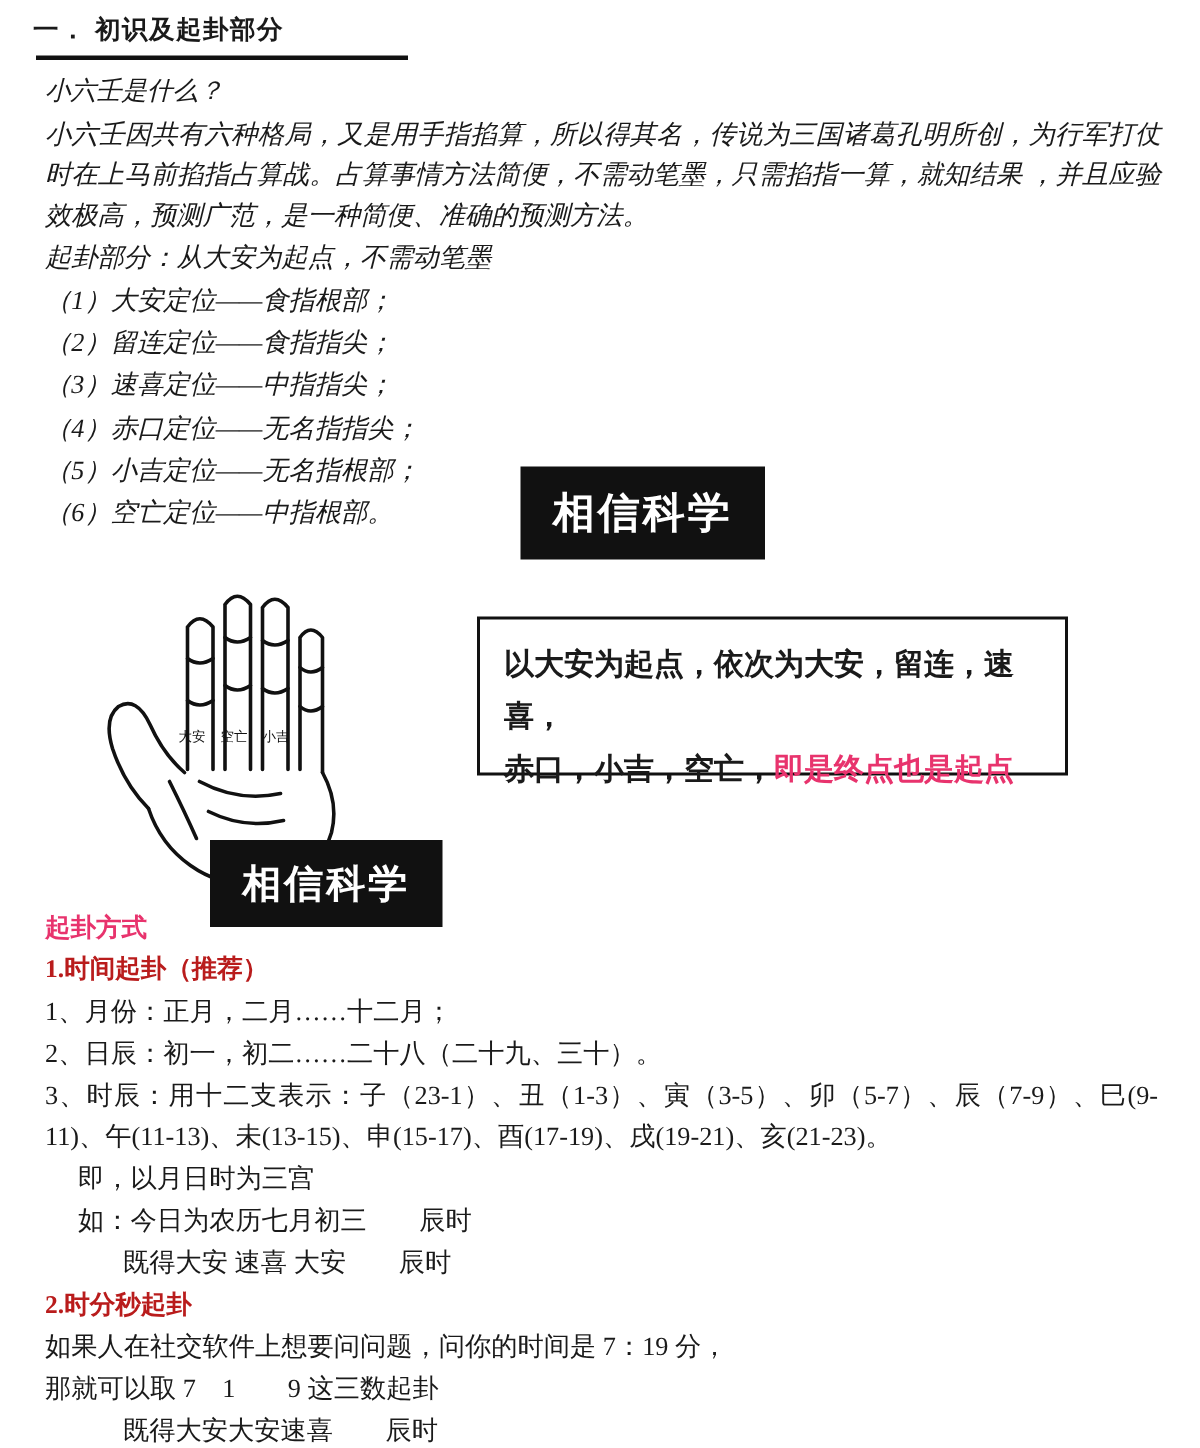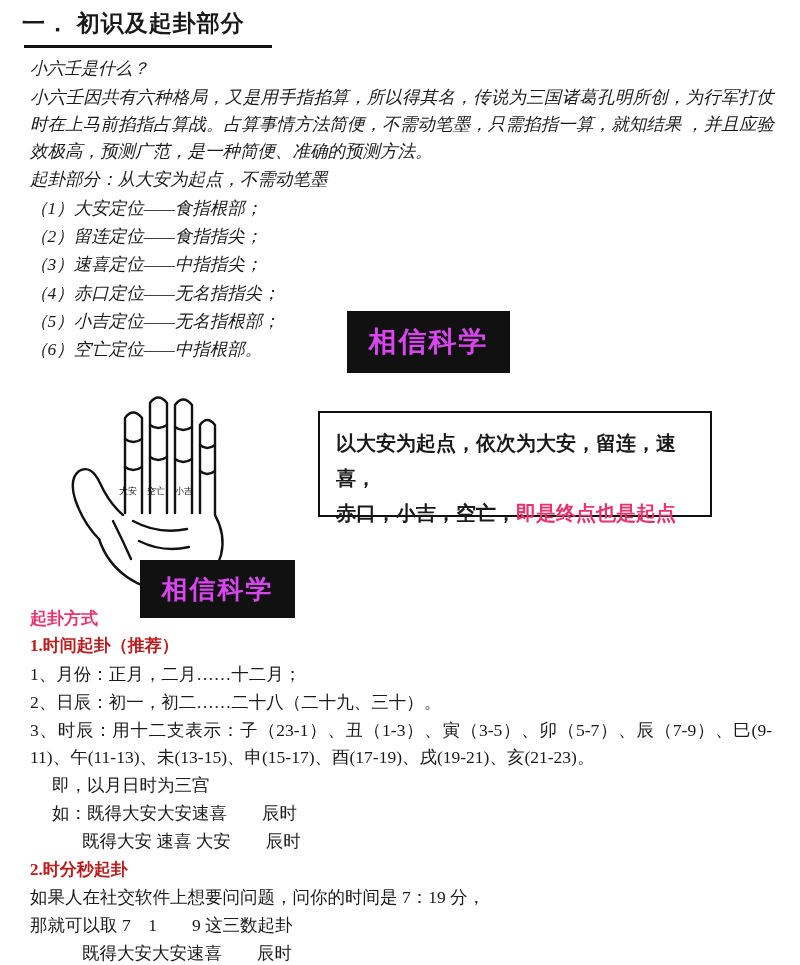--- a/index.html
+++ b/index.html
@@ -16,21 +16,21 @@
     overflow: hidden;
   }
   .page {
     position: relative;
     width: 800px;
     height: 965px;
     padding: 0;
   }
   
   .section-title {
-    font-size: 23px;
+    font-size: 17px;
     font-weight: bold;
     margin: 8px 0 6px 22px;
     letter-spacing: 1px;
   }
   .title-rule {
     width: 248px;
     height: 3px;
     background: #111;
     margin: 0 0 8px 24px;
   }
@@ -58,21 +58,21 @@
     position: absolute;
     left: 55px;
     top: 355px;
     width: 230px;
     height: 235px;
   }
   
   .wm {
     position: absolute;
     background: #111;
-    color: #d946ef;
+    color: #ffffff;
     font-family: "Liberation Sans", sans-serif;
     font-weight: bold;
     display: flex;
     align-items: center;
     justify-content: center;
     letter-spacing: 2px;
   }
   .wm-1 {
     left: 347px;
     top: 303px;
@@ -206,21 +206,21 @@
     </div>
   </div>
 
   <div class="lower">
     <p class="pink-head">起卦方式</p>
     <p class="pink-sub">1.时间起卦（推荐）</p>
     <p>1、月份：正月，二月……十二月；</p>
     <p>2、日辰：初一，初二……二十八（二十九、三十）。</p>
     <p class="just">3、时辰：用十二支表示：子（23-1）、丑（1-3）、寅（3-5）、卯（5-7）、辰（7-9）、巳(9-11)、午(11-13)、未(13-15)、申(15-17)、酉(17-19)、戌(19-21)、亥(21-23)。</p>
     <p class="indent-1">即，以月日时为三宫</p>
-    <p class="indent-1">如：既得大安大安速喜　　辰时</p>
+    <p class="indent-1">如：今日为农历七月初三　　辰时</p>
     <p class="indent-2">既得大安 速喜 大安　　辰时</p>
     <p class="pink-sub">2.时分秒起卦</p>
     <p>如果人在社交软件上想要问问题，问你的时间是 7：19 分，</p>
     <p>那就可以取 7　1　　9 这三数起卦</p>
     <p class="indent-2">既得大安大安速喜　　辰时</p>
   </div>
 
 </div>
 
 </body></html>

